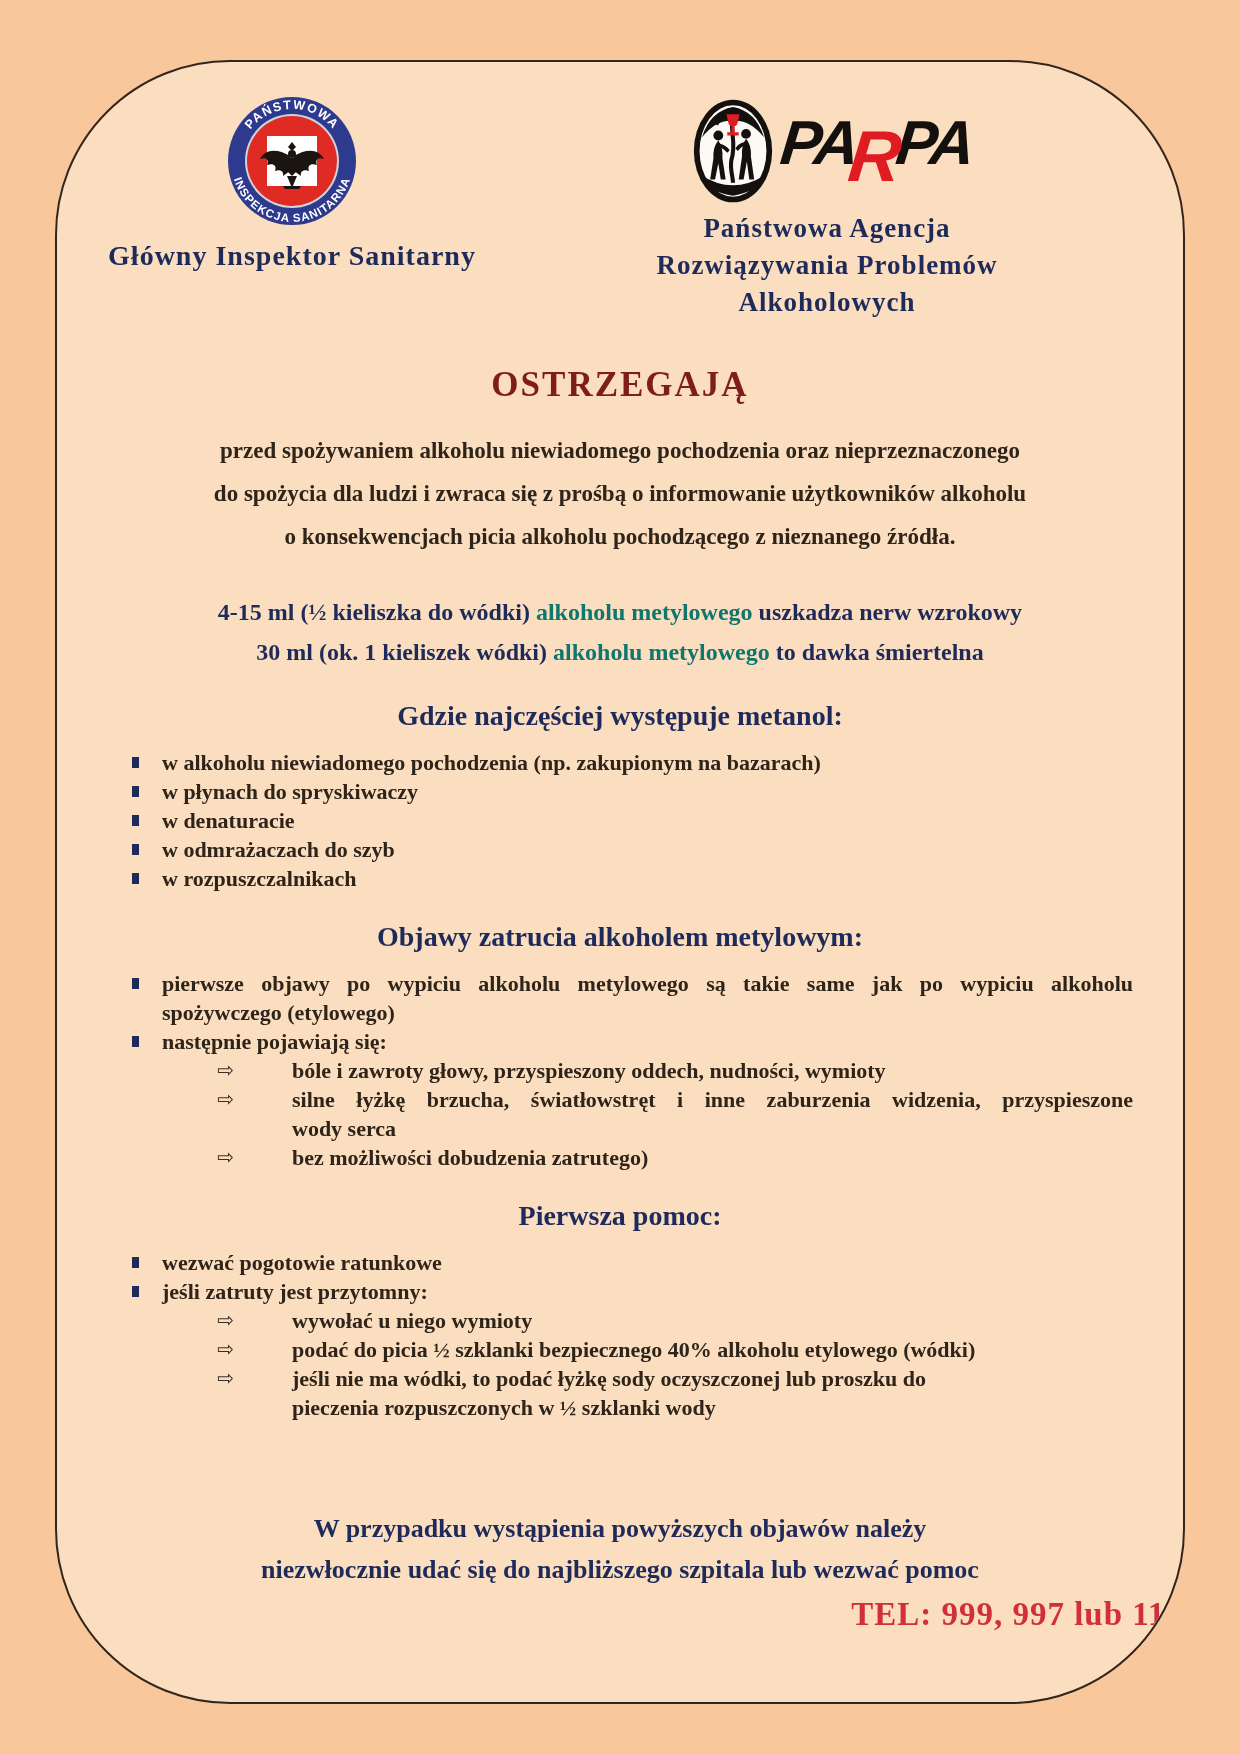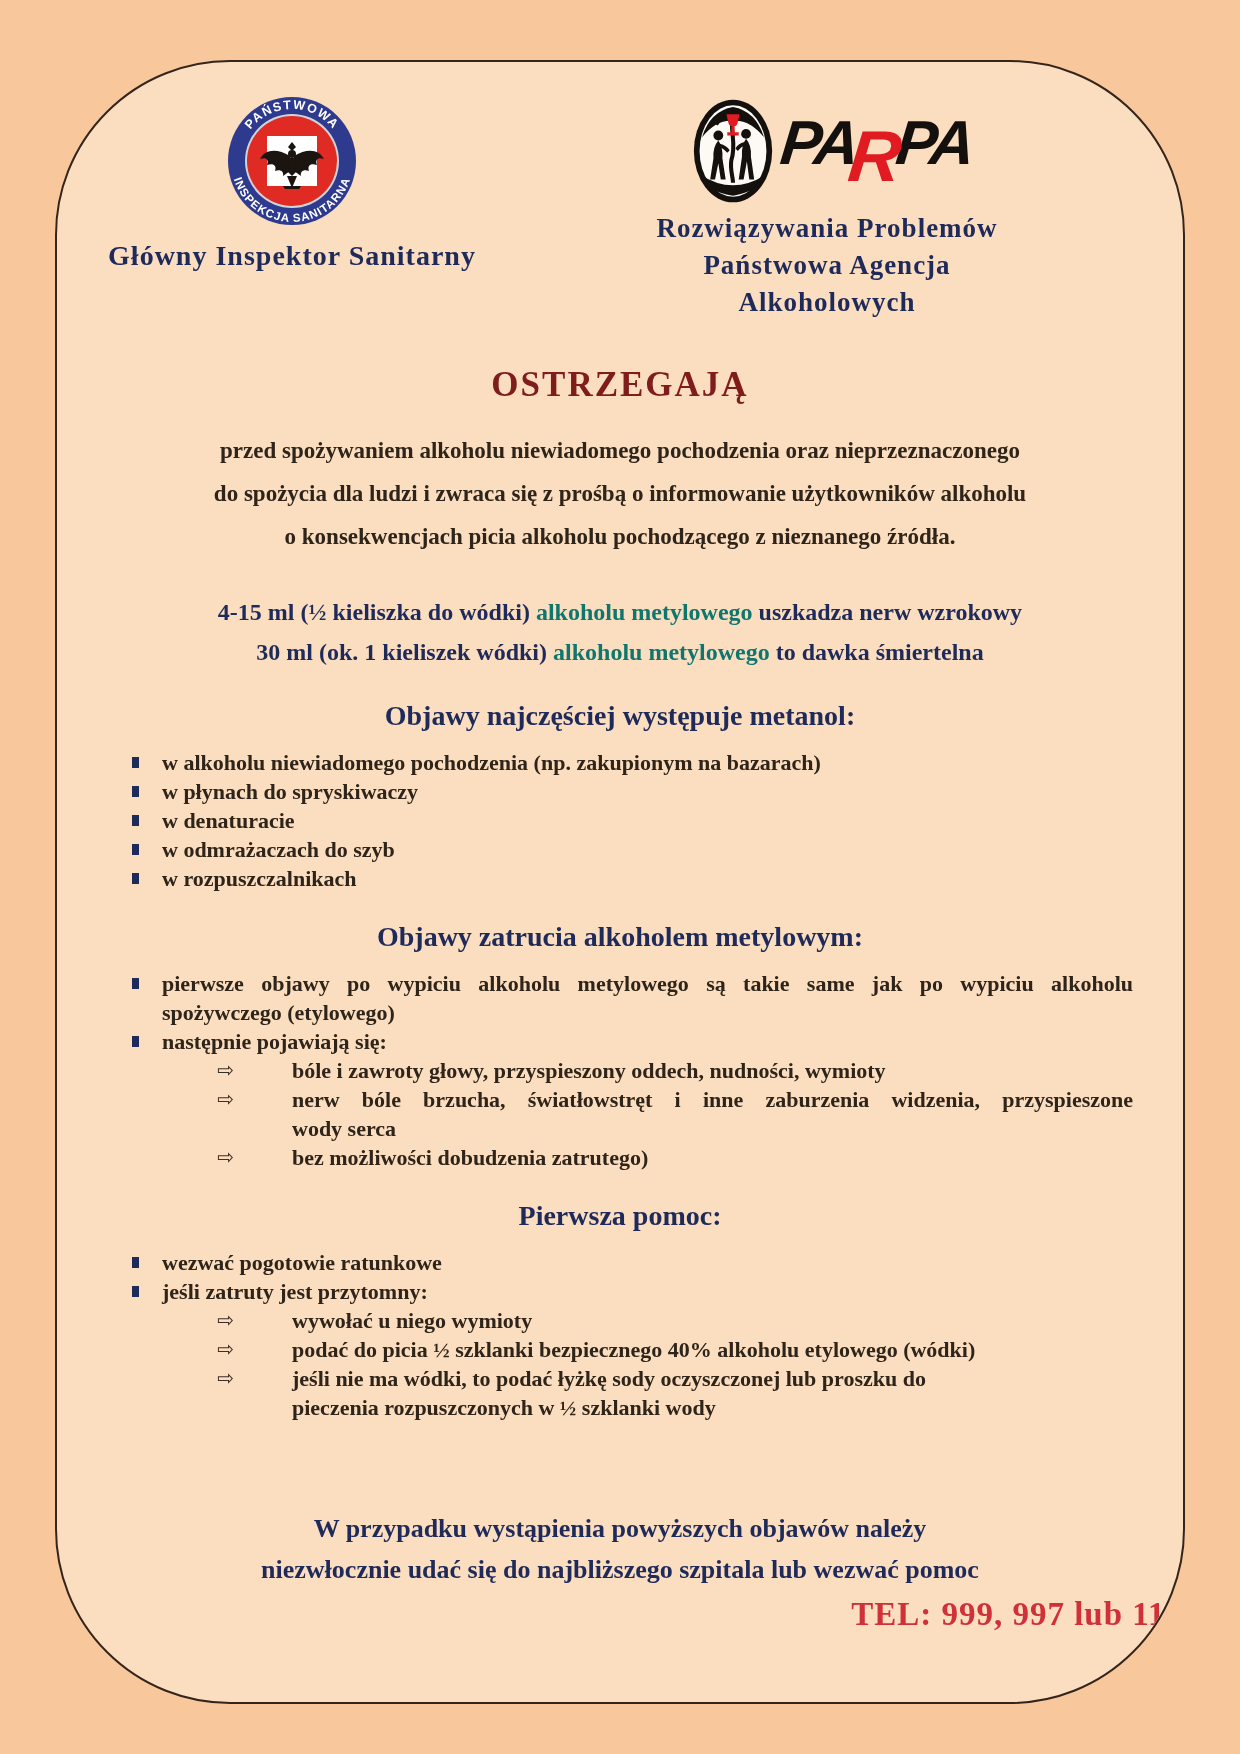--- a/index.html
+++ b/index.html
@@ -121,56 +121,56 @@
           </g>
           <path d="M42,20 h16 l-2,9 q-1,6 -6,6 q-5,0 -6,-6 z M48,35 h4 v7 h5 v4 h-14 v-4 h5 z" fill="#e01b22"></path>
         </svg>
         <div class="parpa-word">
           <span class="blk">PA</span>
             <span class="red">R</span>
             <span class="blk">PA</span>
         </div>
       </div>
       <div class="parpa-title">
+        <div>Państwowa Agencja</div>
         <div>Rozwiązywania Problemów</div>
-        <div>Państwowa Agencja</div>
         <div>Alkoholowych</div>
       </div>
     </div>
   </div>
 
   <div class="warning">OSTRZEGAJĄ</div>
 
   <div class="intro">
     <div>przed spożywaniem alkoholu niewiadomego pochodzenia oraz nieprzeznaczonego</div>
     <div>do spożycia dla ludzi i zwraca się z prośbą o informowanie użytkowników alkoholu</div>
     <div>o konsekwencjach picia alkoholu pochodzącego z nieznanego źródła.</div>
   </div>
 
   <div class="dose">
     <div><span>4-15 ml (½ kieliszka do wódki) </span><span class="hl">alkoholu metylowego</span><span> uszkadza nerw wzrokowy</span></div>
     <div><span>30 ml (ok. 1 kieliszek wódki) </span><span class="hl">alkoholu metylowego</span><span> to dawka śmiertelna</span></div>
   </div>
 
-  <div class="sec-h">Objawy najczęściej występuje metanol:</div>
+  <div class="sec-h">Gdzie najczęściej występuje metanol:</div>
   <div class="list">
     <div class="li"><span class="sq"></span><span>w alkoholu niewiadomego pochodzenia (np. zakupionym na bazarach)</span></div>
     <div class="li"><span class="sq"></span><span>w płynach do spryskiwaczy</span></div>
     <div class="li"><span class="sq"></span><span>w denaturacie</span></div>
     <div class="li"><span class="sq"></span><span>w odmrażaczach do szyb</span></div>
     <div class="li"><span class="sq"></span><span>w rozpuszczalnikach</span></div>
   </div>
 
   <div class="sec-h">Objawy zatrucia alkoholem metylowym:</div>
   <div class="list">
     <div class="li jline"><span class="sq"></span><span>pierwsze objawy po wypiciu alkoholu metylowego są takie same jak po wypiciu alkoholu</span></div>
     <div class="cont">spożywczego (etylowego)</div>
     <div class="li"><span class="sq"></span><span>następnie pojawiają się:</span></div>
     <div class="ali"><span class="arr">⇨</span><span>bóle i zawroty głowy, przyspieszony oddech, nudności, wymioty</span></div>
-    <div class="ali jline"><span class="arr">⇨</span><span>nerw bóle brzucha, światłowstręt i inne zaburzenia widzenia, przyspieszone</span></div>
+    <div class="ali jline"><span class="arr">⇨</span><span>silne łyżkę brzucha, światłowstręt i inne zaburzenia widzenia, przyspieszone</span></div>
     <div class="acont">wody serca</div>
     <div class="ali jline"><span class="arr">⇨</span></div>
     <div class="acont">bez możliwości dobudzenia zatrutego)</div>
   </div>
 
   <div class="sec-h">Pierwsza pomoc:</div>
   <div class="list">
     <div class="li"><span class="sq"></span><span>wezwać pogotowie ratunkowe</span></div>
     <div class="li"><span class="sq"></span><span>jeśli zatruty jest przytomny:</span></div>
     <div class="ali"><span class="arr">⇨</span><span>wywołać u niego wymioty</span></div>

